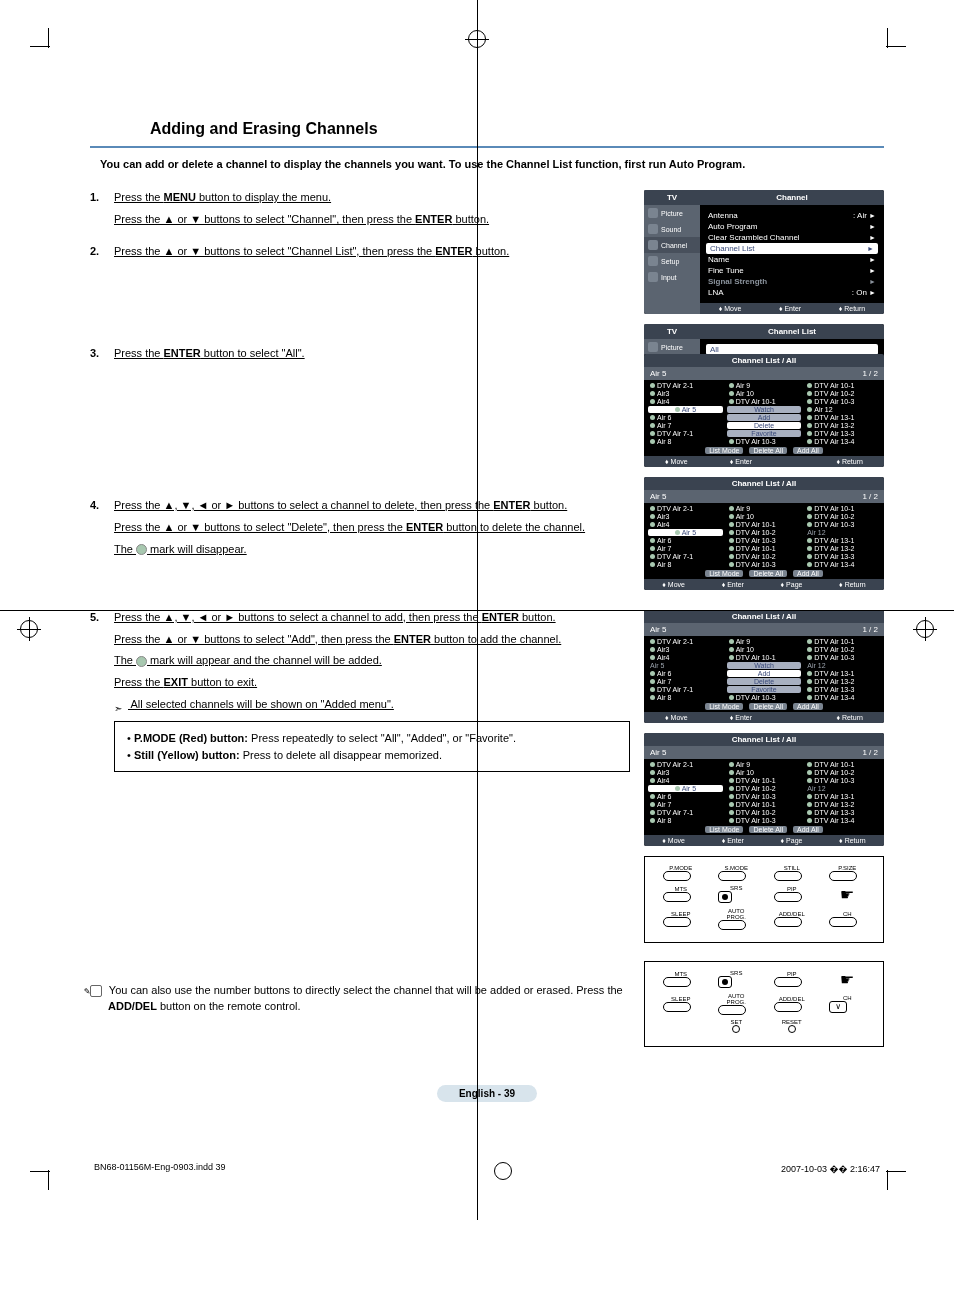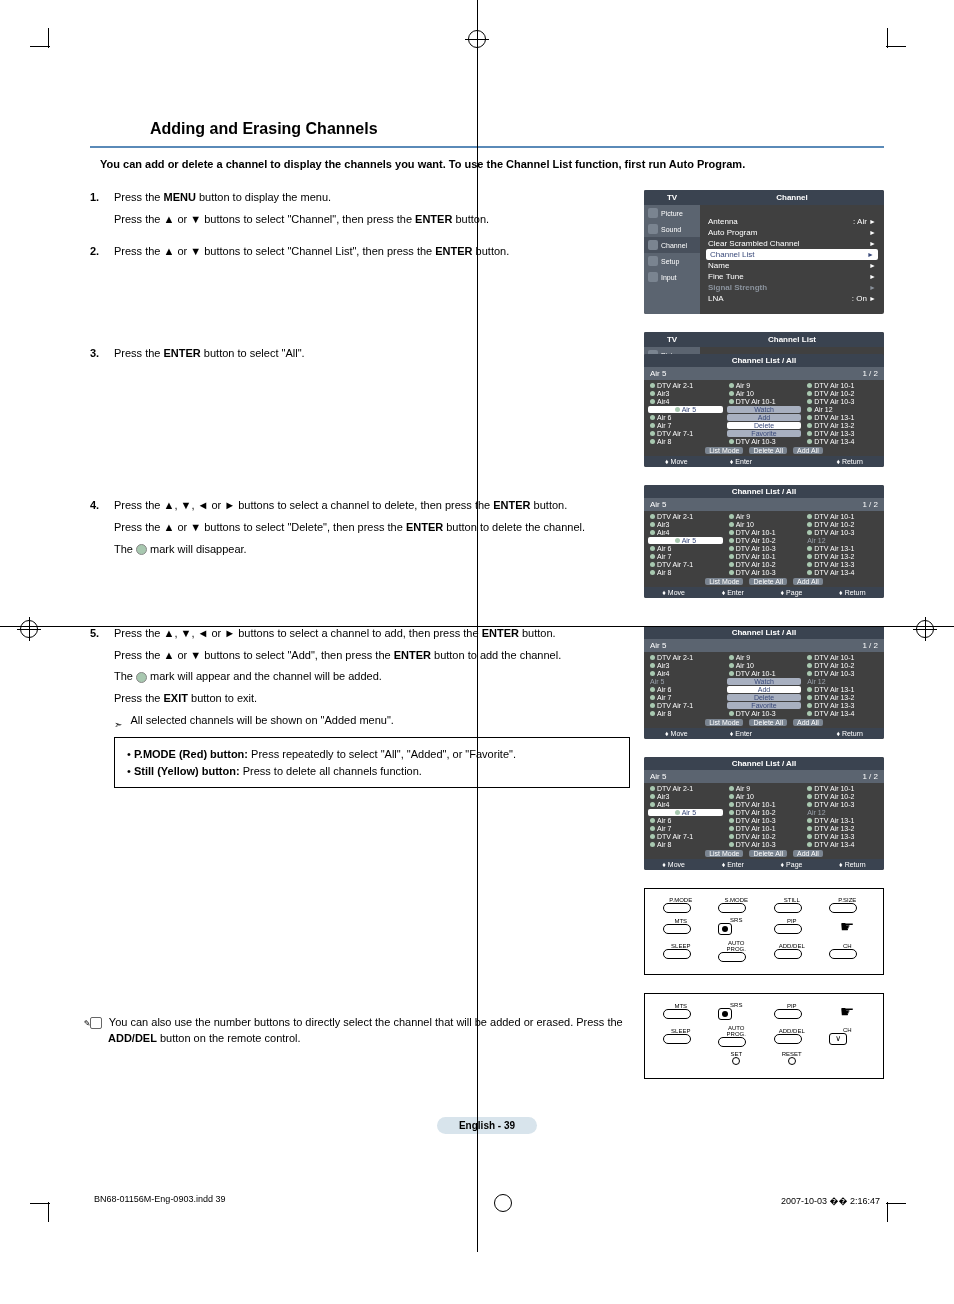--- a/index.html
+++ b/index.html
@@ -11,46 +11,46 @@
   .intro { font-size: 11px; margin: 0 0 20px 10px; font-weight: bold; }
 
   .content-row { display: flex; gap: 14px; margin-bottom: 10px; }
   .text-col { flex: 1; font-size: 11px; line-height: 1.45; }
   .screens-col { width: 240px; flex-shrink: 0; }
 
   ol.steps { list-style: none; padding-left: 0; }
   ol.steps > li { display: flex; margin-bottom: 10px; }
   ol.steps .num { font-weight: bold; width: 24px; flex-shrink: 0; }
   ol.steps .body { flex: 1; }
-  ol.steps p { margin-bottom: 6px; }
+  ol.steps p { margin-bottom: 6px; text-decoration: underline; }
 
   .spacer-s { height: 70px; }
   .spacer-m { height: 120px; }
 
   .note-icon { display:inline-block; width:12px; height:9px; margin-right:2px; vertical-align:middle; }
   .note-icon::before { content:'➣'; font-size:10px; }
   .dot { display:inline-block; width:11px; height:11px; border-radius:50%; background:#a8c8b0; border:1px solid #888; vertical-align:middle;}
 
   .box { border: 1px solid #000; padding: 8px 12px; margin-top: 8px; font-size: 11px; line-height: 1.5; }
   .box li { list-style: none; padding-left: 8px; text-indent: -8px; }
 
   .hint { font-size: 11px; margin-top: 22px; padding-left: 18px; text-indent: -18px; }
   .hint-icon { display:inline-block; width:12px; height:12px; border:1px solid #666; border-radius:2px; font-size:8px; text-align:center; line-height:11px; vertical-align:middle; margin-right:4px;}
 
   
-  .osd { background: #404040; color: #fff; font-size: 8px; margin-bottom: 18px; border-radius: 2px; overflow: hidden; }
+  .osd { background: #000000; color: #fff; font-size: 8px; margin-bottom: 10px; border-radius: 2px; overflow: hidden; }
   .osd-tv { display: flex; height: 124px; }
   .osd-side { width: 56px; background: #5b6470; display:flex; flex-direction:column; }
   .osd-side .tv-label { text-align:center; padding:3px 0; background:#3a4350; font-weight:bold;}
   .osd-side .m { display:flex; align-items:center; gap:3px; padding:3px 4px; font-size:7px;}
   .osd-side .m.sel { background:#48505c;}
   .osd-side .mi { width:10px; height:10px; background:#7a8490; border-radius:2px; display:inline-block;}
   .osd-main { flex:1; display:flex; flex-direction:column; }
   .osd-titlebar { text-align:center; padding:3px 0; font-weight:bold; background:#3a4350;}
-  .osd-body { flex:1; padding:11px 6px; }
+  .osd-body { flex:1; padding:5px 6px; }
   .osd-row { display:flex; justify-content:space-between; padding:1px 2px; align-items:center;}
   .osd-row .arrow { font-size:7px;}
   .osd-row.hl { background:#fff; color:#3a4a7a; border-radius:2px; padding:1px 4px;}
   .osd-row.dim { color:#8a929c;font-weight:bold;}
   .osd-foot { display:flex; justify-content:space-around; background:#3a4350; padding:2px 0; font-size:7px;}
 
   .osd-list { }
   .osd-list .hdr { text-align:center; padding:2px 0; font-weight:bold; background:#3a4350;}
   .osd-list .subhdr { display:flex; justify-content:space-between; padding:2px 6px; background:#5b6470;}
   .osd-list .grid { display:flex; padding:2px 4px; gap:4px;}
@@ -532,21 +532,21 @@
             <span class="num">5.</span>
           <div class="body">
             <p><span>Press the ▲, ▼, ◄ or ► buttons to select a channel to add, then press the </span><b>ENTER</b><span> button.</span></p>
             <p><span>Press the ▲ or ▼ buttons to select "Add", then press the </span><b>ENTER</b><span> button to add the channel.</span></p>
             <p><span>The </span><span class="dot"></span><span> mark will appear and the channel will be added.</span></p>
             <p><span>Press the </span><b>EXIT</b><span> button to exit.</span></p>
             <p><span class="note-icon"></span><span> All selected channels will be shown on "Added menu".</span></p>
             <div class="box">
               <ul>
                 <li>• <b>P.MODE (Red) button:</b><span> Press repeatedly to select "All", "Added", or "Favorite".</span></li>
-                <li>• <b>Still (Yellow) button:</b><span> Press to delete all channels function.</span></li>
+                <li>• <b>Still (Yellow) button:</b><span> Press to delete all disappear memorized.</span></li>
               </ul>
             </div>
           </div>
         </li>
       </ol>
     </div>
     <div class="screens-col">
       <div class="osd osd-list" id="cl5">
           <div class="hdr">Channel List / All</div>
           <div class="subhdr">

